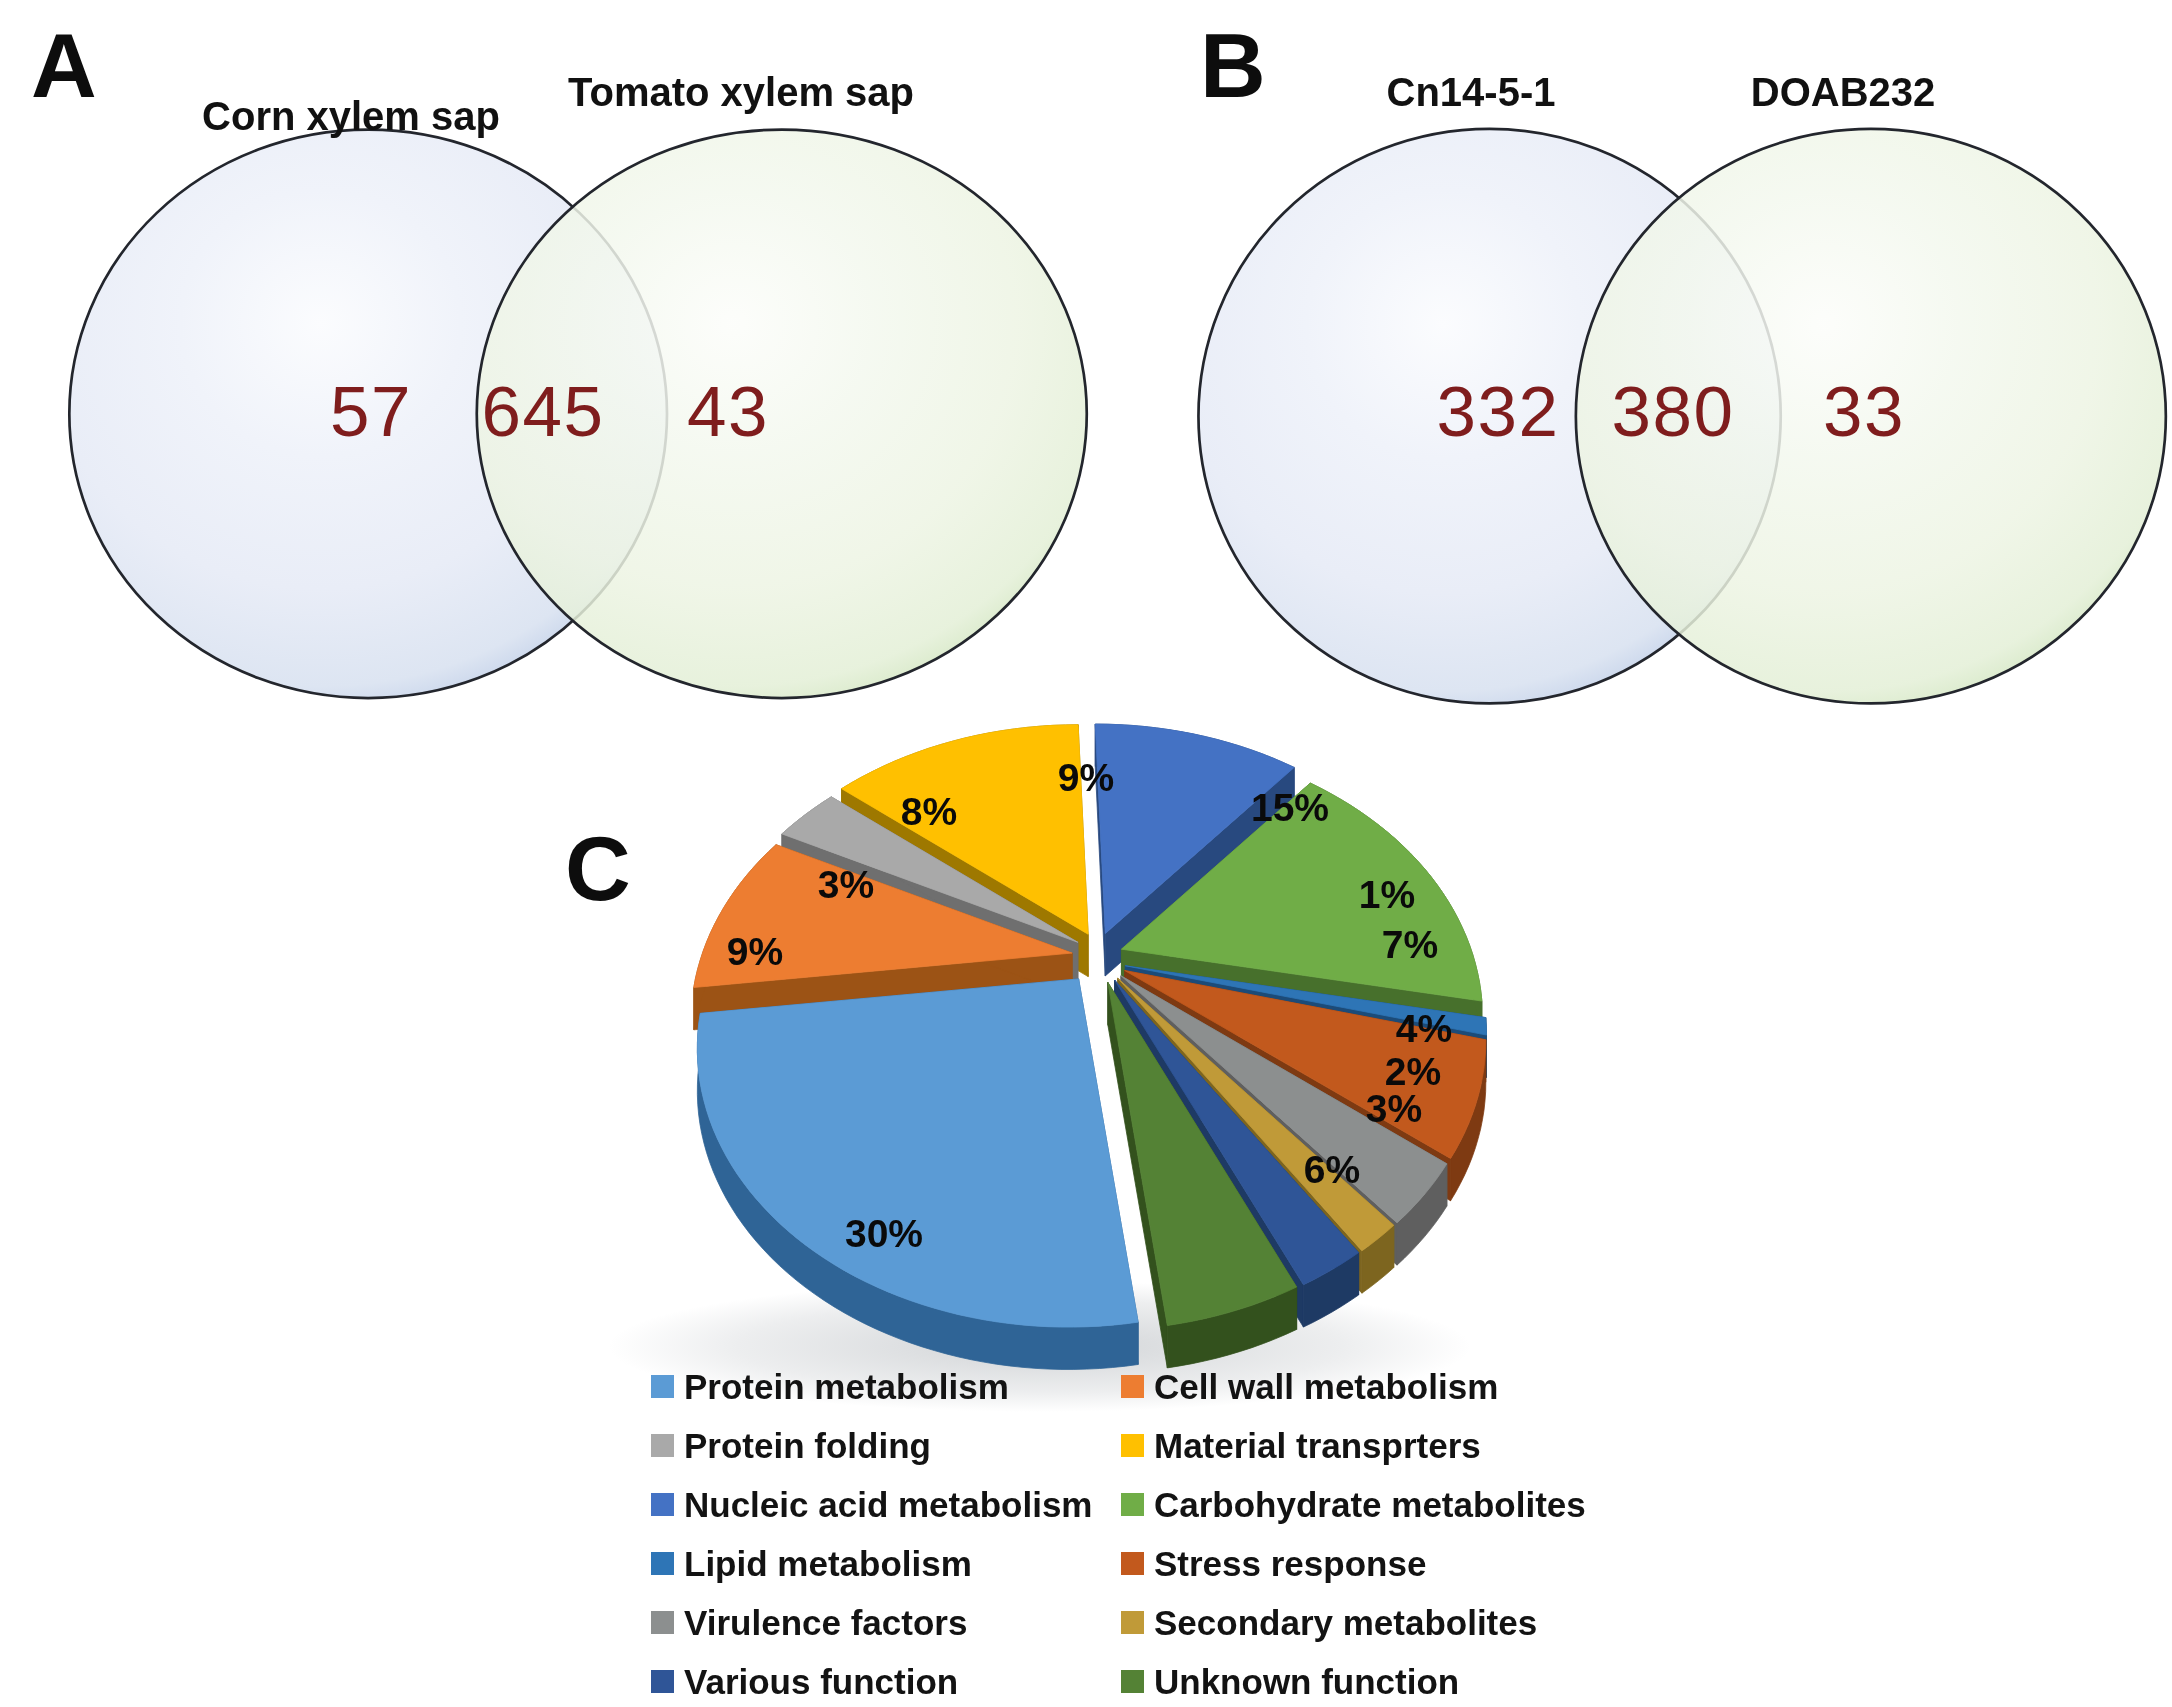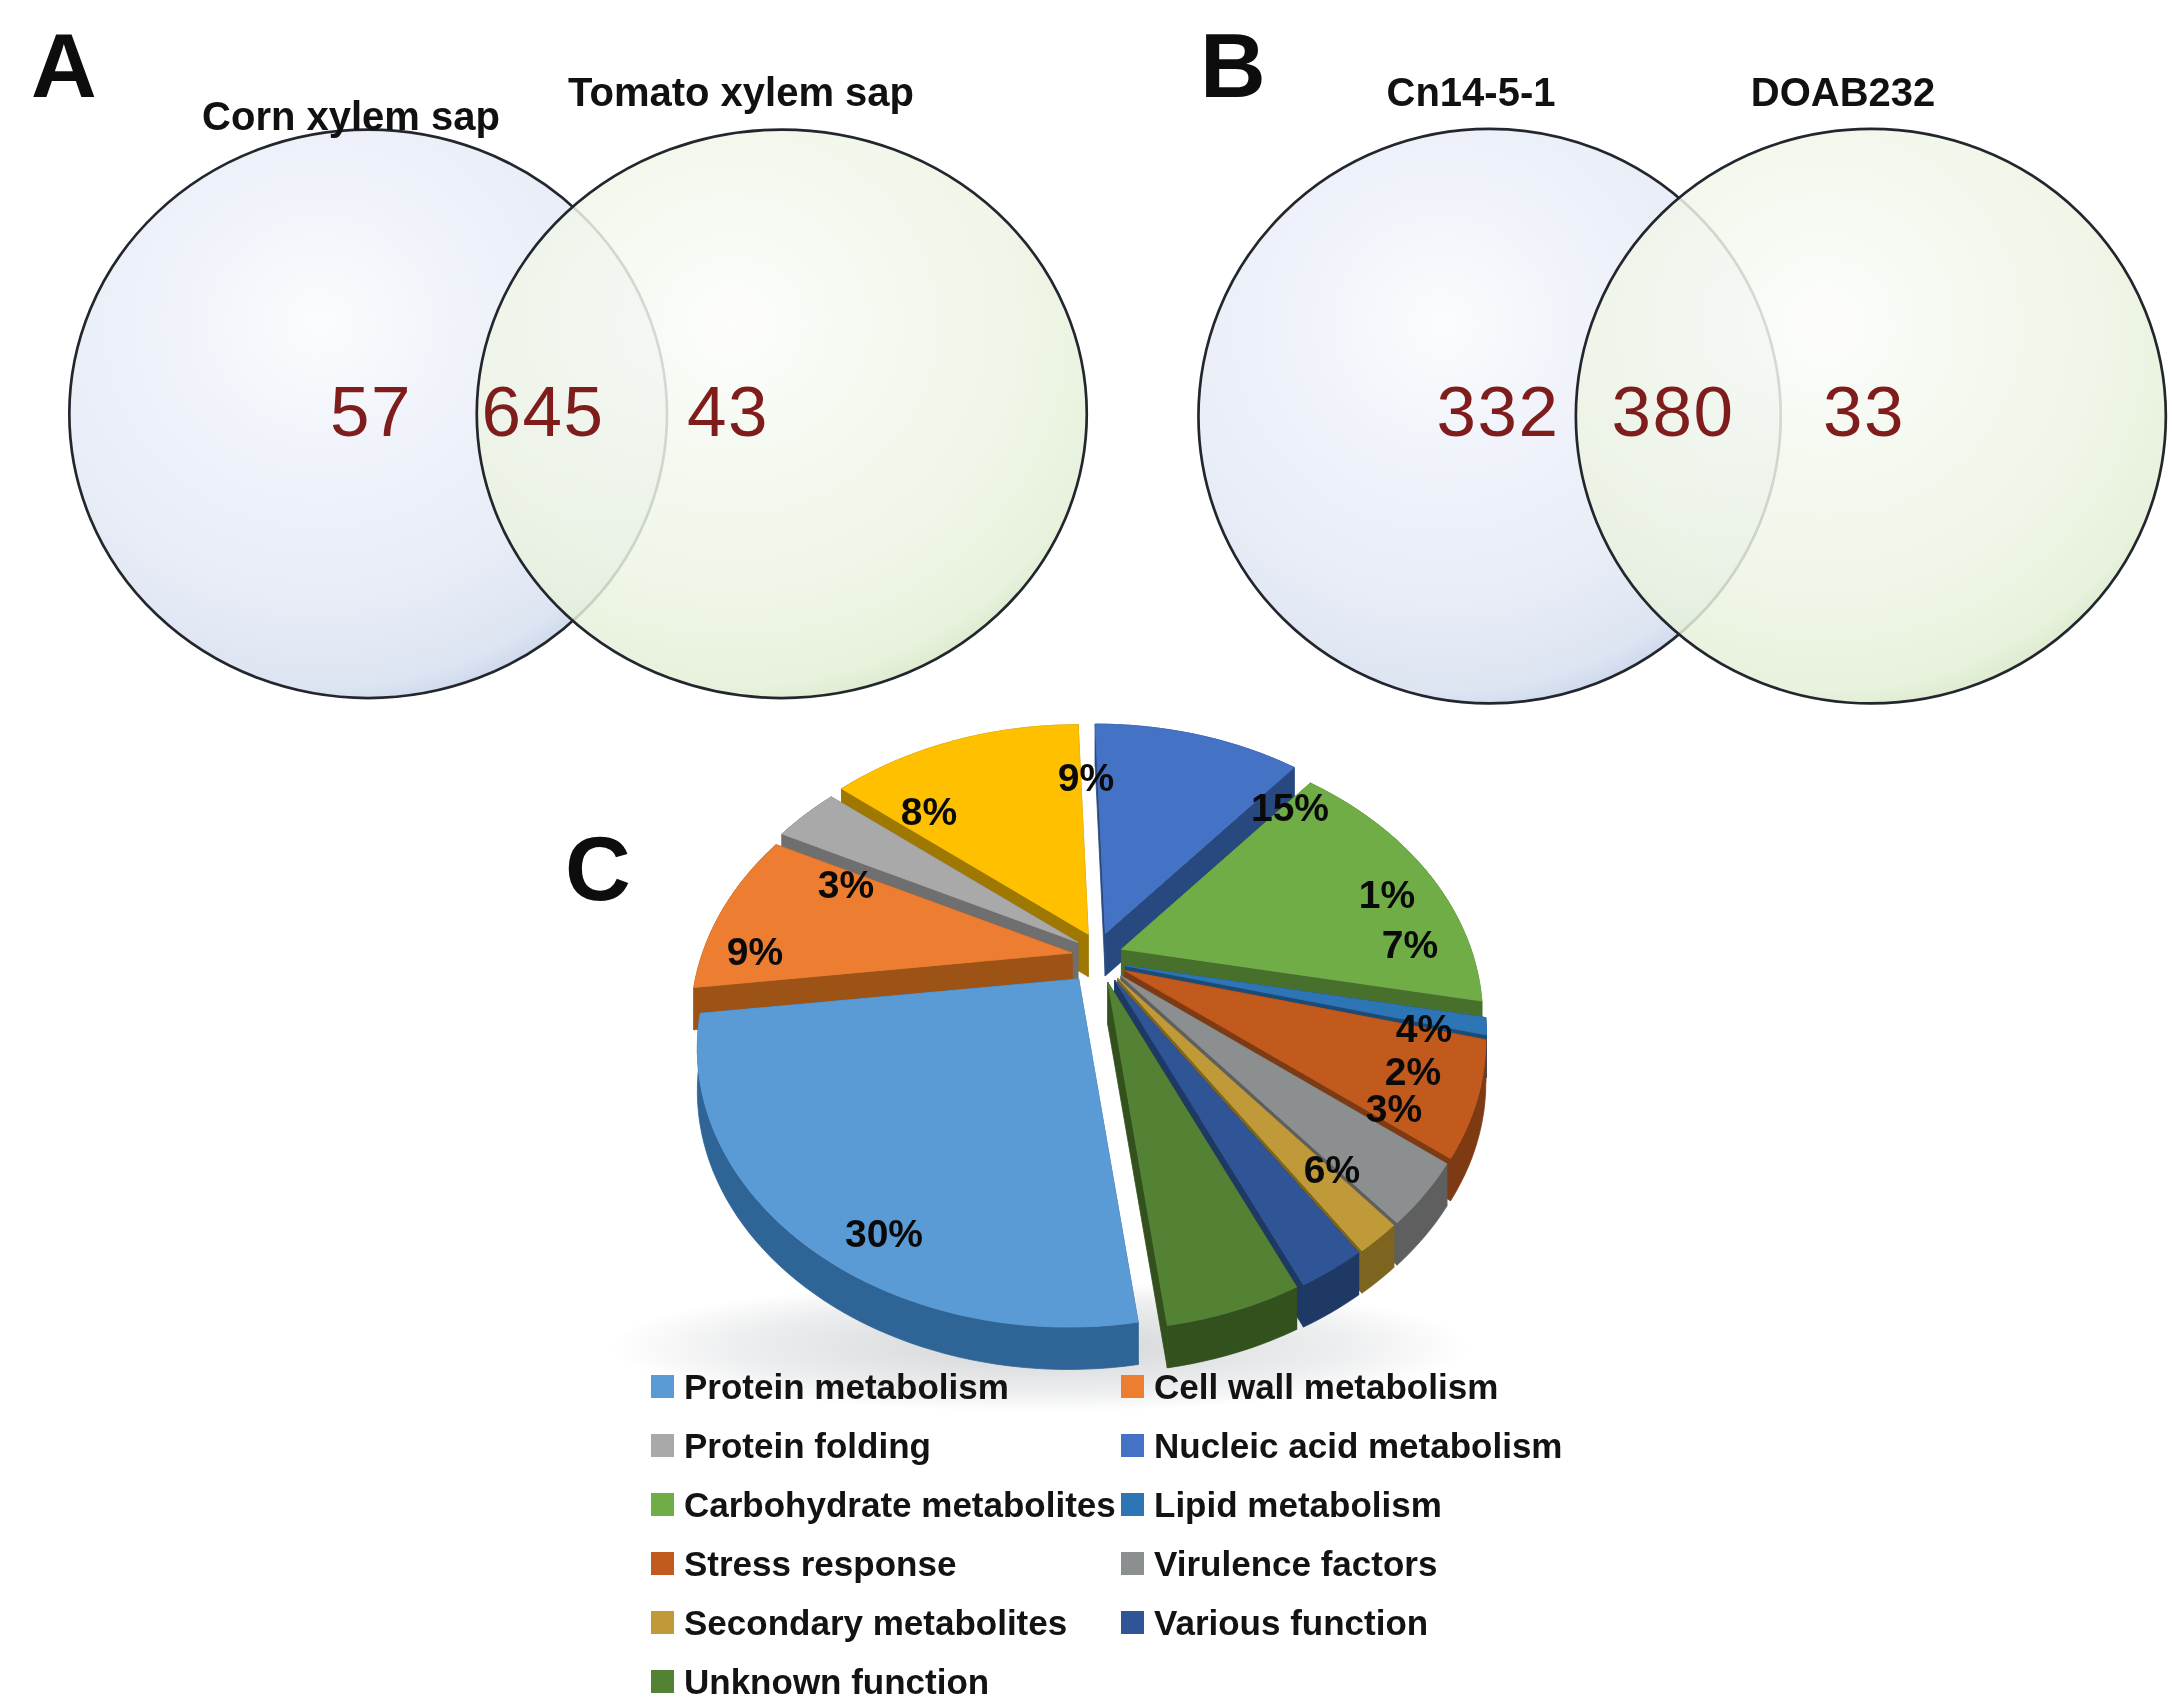--- a/index.html
+++ b/index.html
@@ -153,20 +153,24 @@
       </div>
       <div class="li">
         <span class="sw" style="background: rgb(237, 125, 49);"></span>
         <span class="lt">Cell wall metabolism</span>
       </div>
       <div class="li">
         <span class="sw" style="background: rgb(169, 169, 169);"></span>
         <span class="lt">Protein folding</span>
       </div>
       <div class="li">
+        <span class="sw" style="background: rgb(255, 192, 0);"></span>
+        <span class="lt">Material transprters</span>
+      </div>
+      <div class="li">
         <span class="sw" style="background: rgb(68, 114, 196);"></span>
         <span class="lt">Nucleic acid metabolism</span>
       </div>
       <div class="li">
         <span class="sw" style="background: rgb(112, 173, 71);"></span>
         <span class="lt">Carbohydrate metabolites</span>
       </div>
       <div class="li">
         <span class="sw" style="background: rgb(46, 117, 182);"></span>
         <span class="lt">Lipid metabolism</span>

